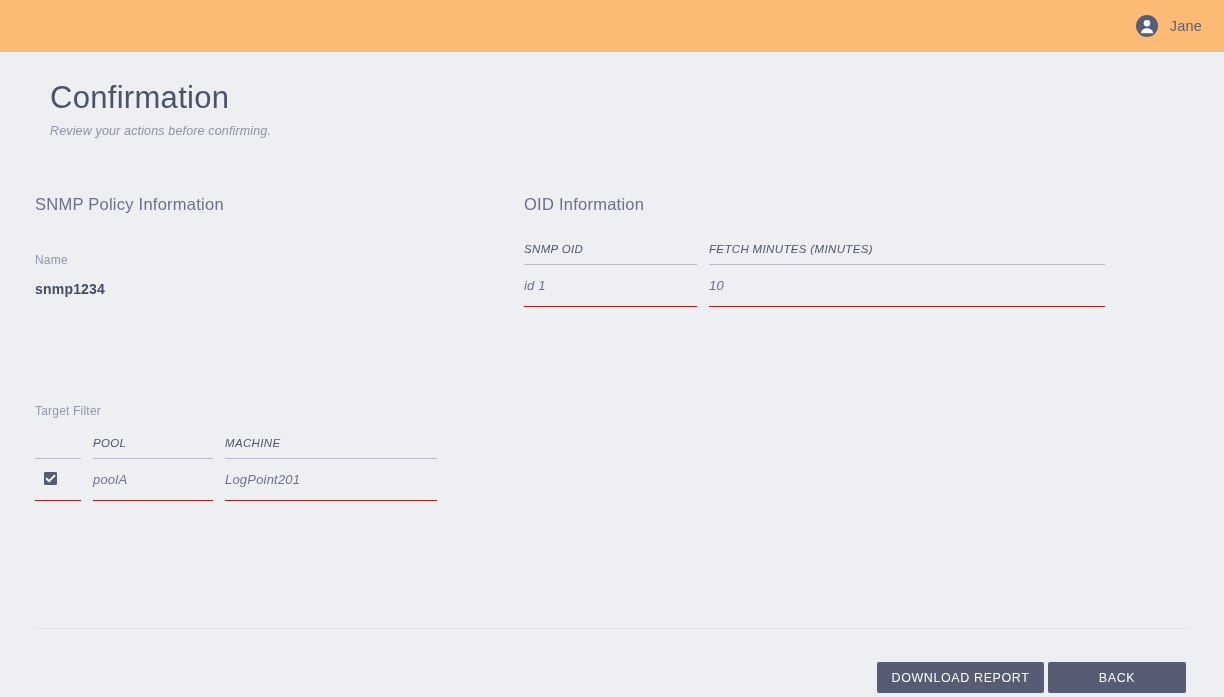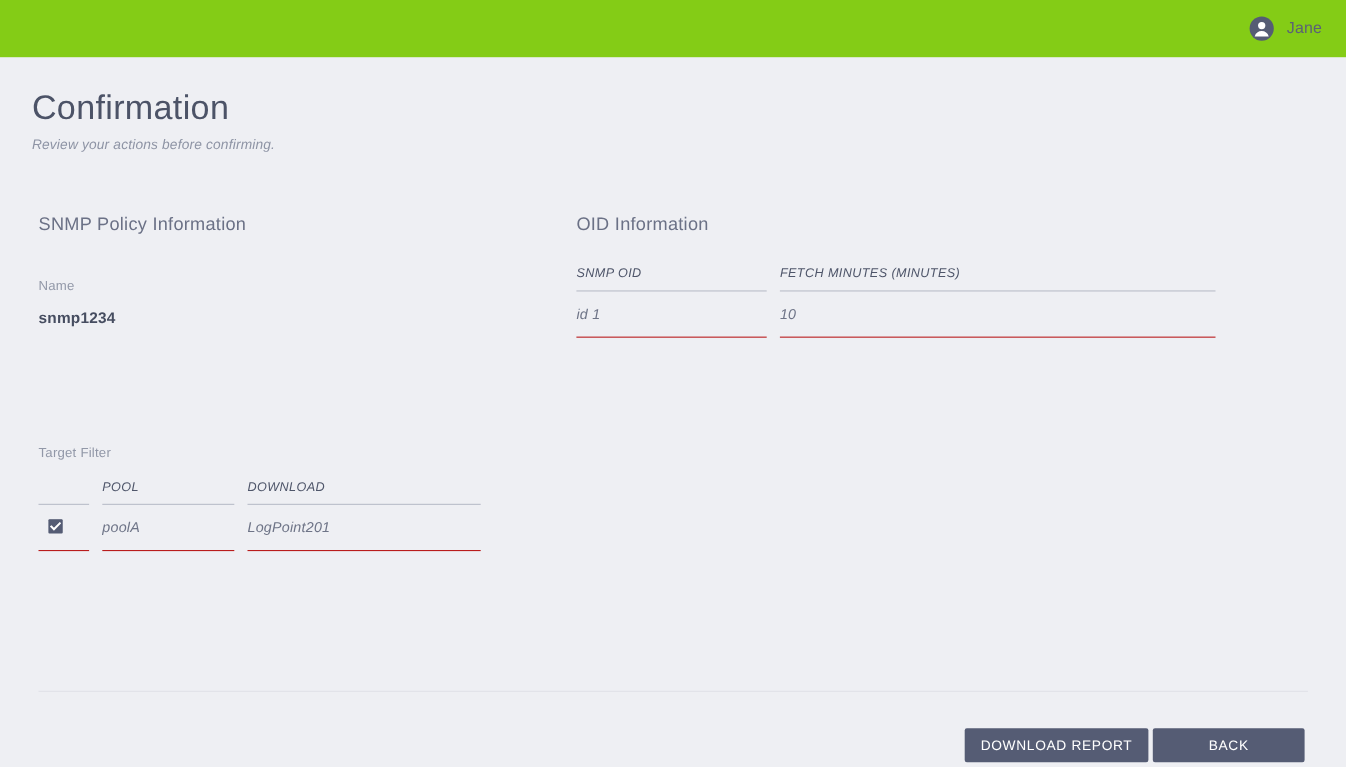--- a/index.html
+++ b/index.html
@@ -16,21 +16,21 @@
     overflow: hidden;
     position: relative;
   }
 
   
   #topbar {
     position: absolute;
     left: 0; top: 0;
     width: 1224px;
     height: 52px;
-    background: #84cc16;
+    background: #fdba74;
     display: flex;
     align-items: center;
     justify-content: flex-end;
   }
   .topbar-group {
     display: flex;
     align-items: center;
     height: 52px;
   }
   .topbar-group.user { margin-right: 22px; }
@@ -40,21 +40,21 @@
     color: #5b6276;
     margin-left: 11px;
     letter-spacing: .2px;
     white-space: nowrap;
   }
   .icon-svg { display: block; }
 
   
   #page-head {
     position: absolute;
-    left: 29px;
+    left: 50px;
     top: 78px;
   }
   #page-title {
     font-size: 31px;
     font-weight: 400;
     color: #4c5367;
     letter-spacing: .3px;
     line-height: 40px;
     margin: 0;
   }
@@ -242,21 +242,21 @@
 
 <div class="field-label" id="target-filter-label">Target Filter</div>
 
 <table class="data-table" id="target-table">
   <thead>
     <tr>
       <th class="c-check"></th>
       <th class="col-gap"></th>
       <th class="c-pool">POOL</th>
       <th class="col-gap"></th>
-      <th class="c-machine">DOWNLOAD</th>
+      <th class="c-machine">MACHINE</th>
     </tr>
   </thead>
   <tbody>
     <tr>
       <td class="c-check">
         <span class="checkbox">
           <svg width="11" height="11" viewBox="0 0 12 12">
             <path d="M1.8 6.2l2.6 2.7L10.2 3" fill="none" stroke="#ffffff" stroke-width="2" stroke-linecap="square"></path>
           </svg>
         </span>

